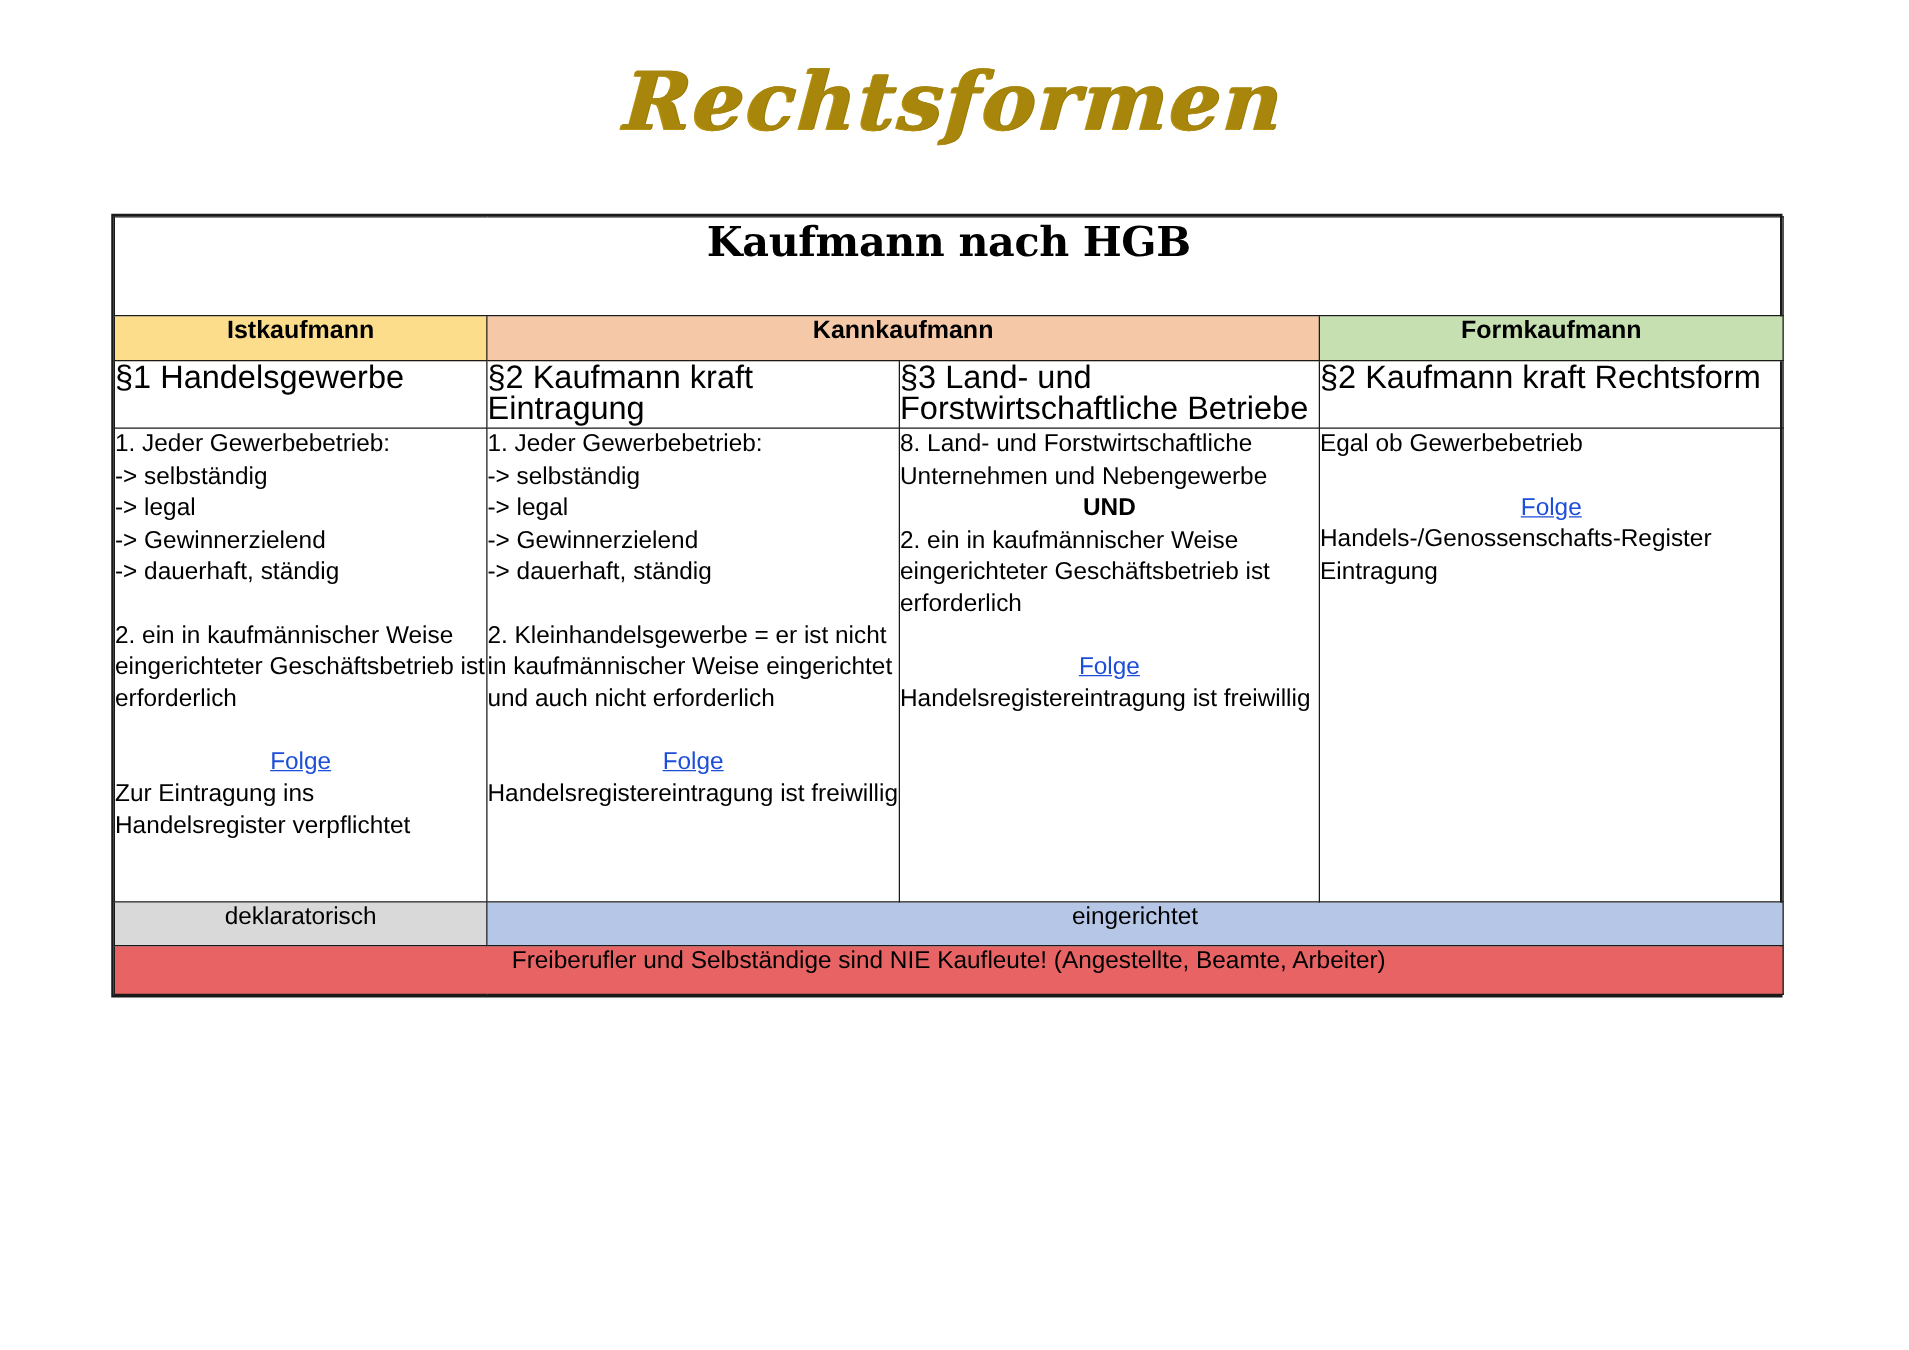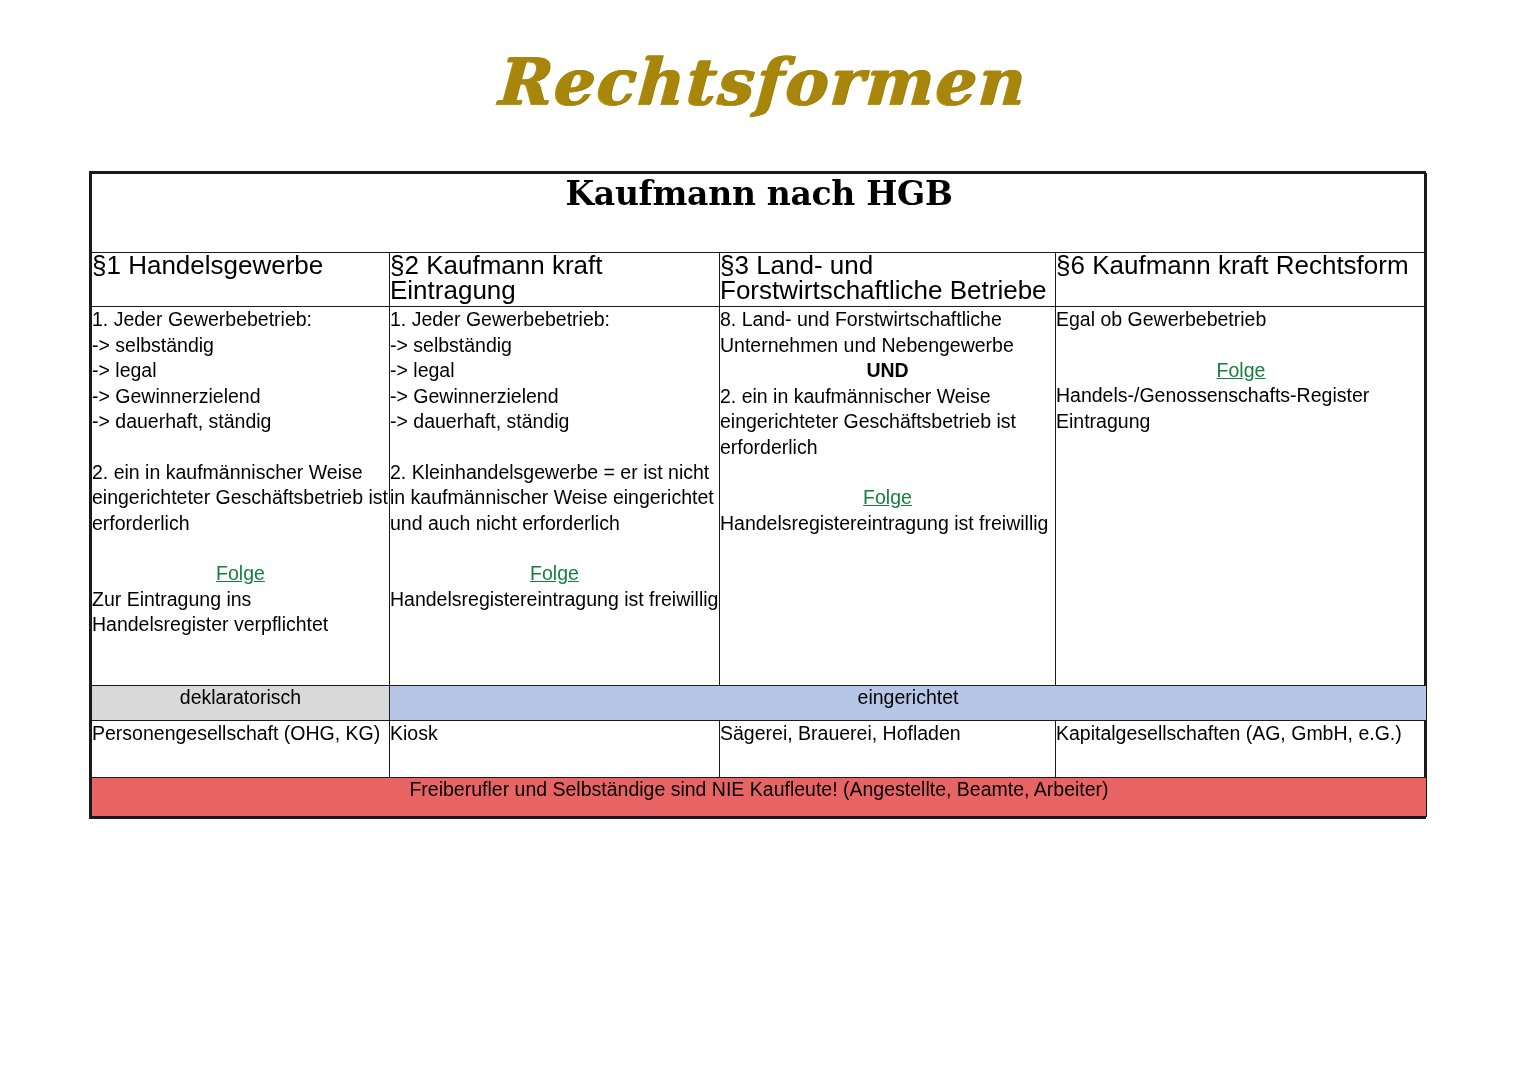--- a/index.html
+++ b/index.html
@@ -98,21 +98,21 @@
   .row-body td {
     height: 378px;
     font-size: 19.5px;
     line-height: 25.5px;
     padding: 8px 8px 4px 8px;
   }
   .row-body p { margin: 0; }
   .gap { height: 25px; }
   .folge {
     text-align: center;
-    color: #15803d;
+    color: #1d4ed8;
     text-decoration: underline;
     margin: 0;
   }
   .und {
     text-align: center;
     font-weight: 700;
     margin: 0;
   }
 
   
@@ -157,26 +157,31 @@
         <col class="c2">
         <col class="c3">
         <col class="c4">
     </colgroup>
 
     <tbody>
         <tr class="row-title">
       <td colspan="4">Kaufmann nach HGB</td>
     </tr>
 
+    <tr class="row-cats">
+      <td class="bg-ist">Istkaufmann</td>
+      <td class="bg-kann" colspan="2">Kannkaufmann</td>
+      <td class="bg-form">Formkaufmann</td>
+    </tr>
 
     <tr class="row-paras">
       <td>§1 Handelsgewerbe</td>
       <td>§2 Kaufmann kraft Eintragung</td>
       <td>§3 Land- und Forstwirtschaftliche Betriebe</td>
-      <td>§6 Kaufmann kraft Rechtsform</td>
+      <td>§2 Kaufmann kraft Rechtsform</td>
     </tr>
 
     <tr class="row-body">
 
       <td>
         <p>1. Jeder Gewerbebetrieb:</p>
         <p>-&gt; selbständig</p>
         <p>-&gt; legal</p>
         <p>-&gt; Gewinnerzielend</p>
         <p>-&gt; dauerhaft, ständig</p>
@@ -216,26 +221,20 @@
         <p>Handels-/Genossenschafts-Register Eintragung</p>
       </td>
 
     </tr>
 
     <tr class="row-effect">
       <td class="bg-dekl">deklaratorisch</td>
       <td class="bg-kons" colspan="3">eingerichtet</td>
     </tr>
 
-    <tr class="row-examples">
-      <td>Personengesellschaft (OHG, KG)</td>
-      <td>Kiosk</td>
-      <td>Sägerei, Brauerei, Hofladen</td>
-      <td>Kapitalgesellschaften (AG, GmbH, e.G.)</td>
-    </tr>
 
     <tr class="row-warning">
       <td colspan="4">Freiberufler und Selbständige sind NIE Kaufleute! (Angestellte, Beamte, Arbeiter)</td>
     </tr>
 
   </tbody>
     </table>
 </div>
 
 </body></html>

